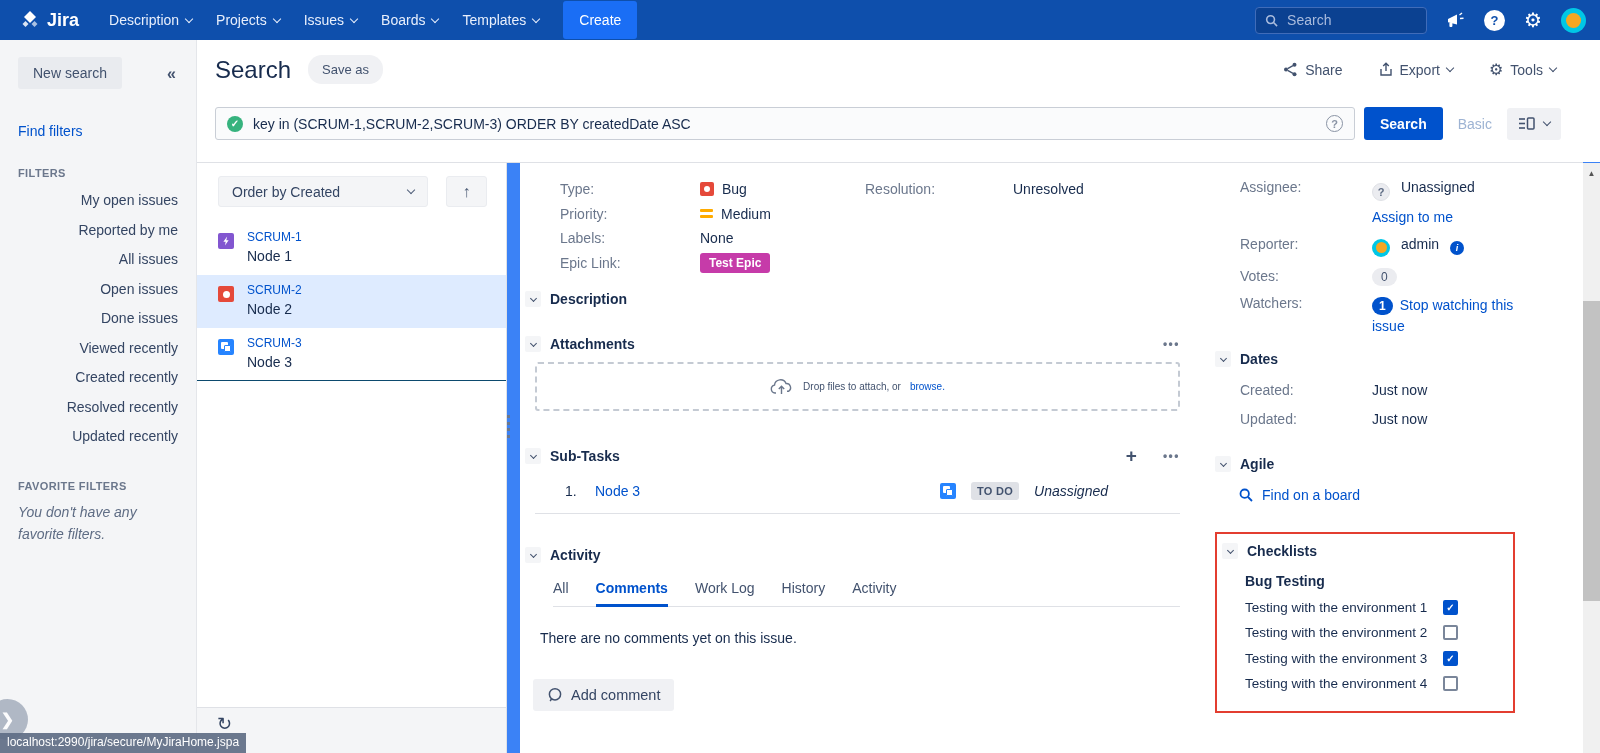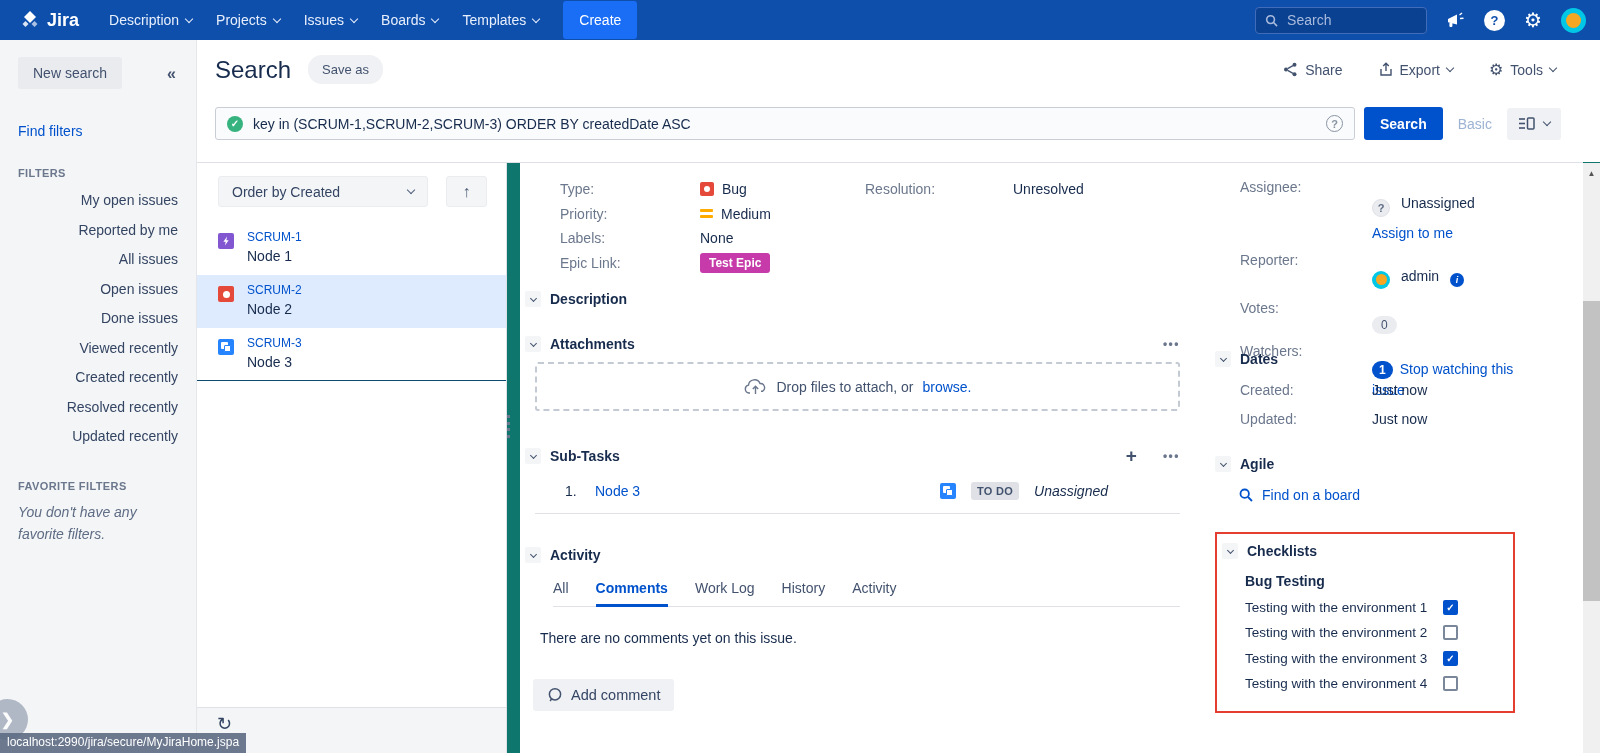--- a/index.html
+++ b/index.html
@@ -15,21 +15,21 @@
   .chev{width:6px;height:6px;border-right:1.6px solid currentColor;border-bottom:1.6px solid currentColor;transform:rotate(45deg);display:inline-block;margin-top:-3px;}
   .create-btn{background:#1A6EF5;color:#fff;border:none;border-radius:3px;height:38px;padding:0 16px;font-size:14px;margin-left:12px;}
   .nav-right{margin-left:auto;display:flex;align-items:center;gap:19px;}
   .nav-search{display:flex;align-items:center;gap:9px;background:#0B4191;border:1px solid #406CB9;border-radius:4px;height:27px;width:172px;padding:0 9px;color:#A9BBDD;font-size:14px;}
   .help-circle{width:21px;height:21px;border-radius:50%;background:#fff;color:#0E4FAC;font-weight:bold;font-size:13px;display:flex;align-items:center;justify-content:center;}
   .nav-gear{font-size:20px;line-height:1;color:#fff;}
   .avatar{width:25px;height:25px;border-radius:50%;background:#00C7E6;display:flex;align-items:center;justify-content:center;overflow:hidden;}
   .avatar i{width:15px;height:15px;border-radius:50%;background:#F5A623;display:block;}
 
   
-  .app{position:absolute;top:40px;left:0;right:0;bottom:0;background:#0f766e;}
+  .app{position:absolute;top:40px;left:0;right:0;bottom:0;background:#3b82f6;}
 
   
   .sidebar{position:absolute;left:0;top:0;bottom:0;width:197px;background:#F4F5F7;border-right:1px solid #E4E6EA;padding:17px 18px;}
   .new-search{background:#E9EBEF;color:#42526E;border:none;border-radius:3px;font-size:14px;padding:8px 15px;}
   .collapse{position:absolute;right:20px;top:25px;color:#42526E;font-size:16px;font-weight:bold;cursor:pointer;}
   .find-filters{display:block;color:#0052CC;font-size:14px;margin-top:34px;}
   .side-heading{color:#6B778C;font-size:11px;font-weight:bold;letter-spacing:.4px;margin-top:28px;}
   .filter-item{display:block;color:#344563;font-size:14px;line-height:29.5px;cursor:pointer;text-align:right;}
   .filter-list{margin-top:7px;}
   .fav-empty{color:#5E6C84;font-style:italic;font-size:14px;line-height:22px;margin-top:9px;}
@@ -89,21 +89,21 @@
 
   .section{margin-left:5px;}
   .sec-head{display:flex;align-items:center;gap:9px;font-size:14px;font-weight:bold;color:#172B4D;width:655px;}
   .sec-chev{width:16px;height:16px;background:#F4F5F7;border-radius:2px;display:flex;align-items:center;justify-content:center;color:#42526E;cursor:pointer;flex:0 0 16px;}
   .sec-chev .chev{width:5px;height:5px;margin-top:-2px;}
   .more-dots{color:#6B778C;font-weight:bold;letter-spacing:1.5px;font-size:12px;cursor:pointer;}
   .plus-icon{color:#42526E;font-size:19px;font-weight:bold;cursor:pointer;}
   .desc-placeholder{margin:11px 0 0 35px;font-style:italic;color:#6B778C;font-size:13.5px;}
   .sec-desc{margin-top:16px;}
   .sec-attach{margin-top:29px;}
-  .drop-box{margin:10px 0 0 10px;width:645px;height:49px;border:2px dashed #C4CAD3;border-radius:3px;display:flex;align-items:center;justify-content:center;gap:9px;font-size:14px;color:#42526E;}
+  .drop-box{margin:10px 0 0 10px;width:645px;height:49px;border:2px dashed #C4CAD3;border-radius:3px;display:flex;align-items:center;justify-content:center;gap:9px;font-size:10px;color:#42526E;}
   .browse-link{color:#0052CC;cursor:pointer;}
   .sec-subtasks{margin-top:34px;}
   .st-head-right{margin-left:auto;display:flex;align-items:center;gap:26px;}
   .subtask-row{margin:13px 0 0 10px;width:645px;display:flex;align-items:center;padding:2px 0 13px 30px;border-bottom:1px solid #DFE1E6;font-size:14px;}
   .st-num{width:30px;}
   .st-link{color:#0052CC;}
   .st-right{margin-left:auto;display:flex;align-items:center;gap:15px;margin-right:72px;}
   .st-icon{width:16px;height:16px;border-radius:2px;background:#2684FF;position:relative;}
   .st-icon i,.type-icon.subtask i{position:absolute;width:7px;height:7px;background:#fff;border-radius:1px;left:3px;top:3px;}
   .st-icon em,.type-icon.subtask em{position:absolute;width:7px;height:7px;background:#fff;border:1px solid #2684FF;border-radius:1px;left:6px;top:6px;}
@@ -116,21 +116,21 @@
   .tab.active{color:#0052CC;font-weight:bold;}
   .tab.active::after{content:"";position:absolute;left:0;right:0;bottom:-11px;height:3px;background:#0052CC;}
   .empty-comments{margin:23px 0 0 15px;font-size:14px;}
   .add-comment{margin:33px 0 0 8px;background:#F0F1F4;border:none;border-radius:3px;padding:8px 14px;display:flex;align-items:center;gap:8px;font-size:14.5px;color:#344563;}
 
   
   .rail{position:absolute;left:690px;top:0;width:322px;font-size:14px;}
   .rail-label{width:132px;color:#6B778C;flex:0 0 132px;}
   .people{position:absolute;top:16px;left:0;right:0;padding-left:30px;}
   .prow{display:flex;margin-bottom:11px;}
-  .pval{color:#172B4D;margin-top:16px;}
+  .pval{color:#172B4D;}
   .assign-me{display:block;color:#0052CC;margin-top:8px;}
   .q-avatar{width:18px;height:18px;border-radius:50%;background:#EBECF0;border:1px solid #DFE1E6;color:#5E6C84;font-size:11px;font-weight:bold;display:inline-flex;align-items:center;justify-content:center;margin-right:7px;vertical-align:-4px;}
   .mini-avatar{width:18px;height:18px;border-radius:50%;background:#00C7E6;display:inline-flex;align-items:center;justify-content:center;margin-right:7px;vertical-align:-4px;}
   .mini-avatar i{width:11px;height:11px;border-radius:50%;background:#F5A623;display:block;}
   .info-icon{width:14px;height:14px;border-radius:50%;background:#0052CC;color:#fff;font-size:9px;font-weight:bold;font-style:italic;display:inline-flex;align-items:center;justify-content:center;margin-left:7px;vertical-align:-2px;cursor:pointer;}
   .votes-pill{background:#EBECF0;border-radius:9px;padding:2px 9px;font-size:12px;color:#42526E;}
   .watch-pill{background:#0052CC;color:#fff;border-radius:9px;padding:2px 7px;font-size:12px;font-weight:bold;margin-right:7px;}
   .watch-val{width:152px;line-height:20px;}
   .watch-link{color:#0052CC;cursor:pointer;}
   .group-head{display:flex;align-items:center;gap:9px;font-weight:bold;padding-left:5px;color:#172B4D;}

